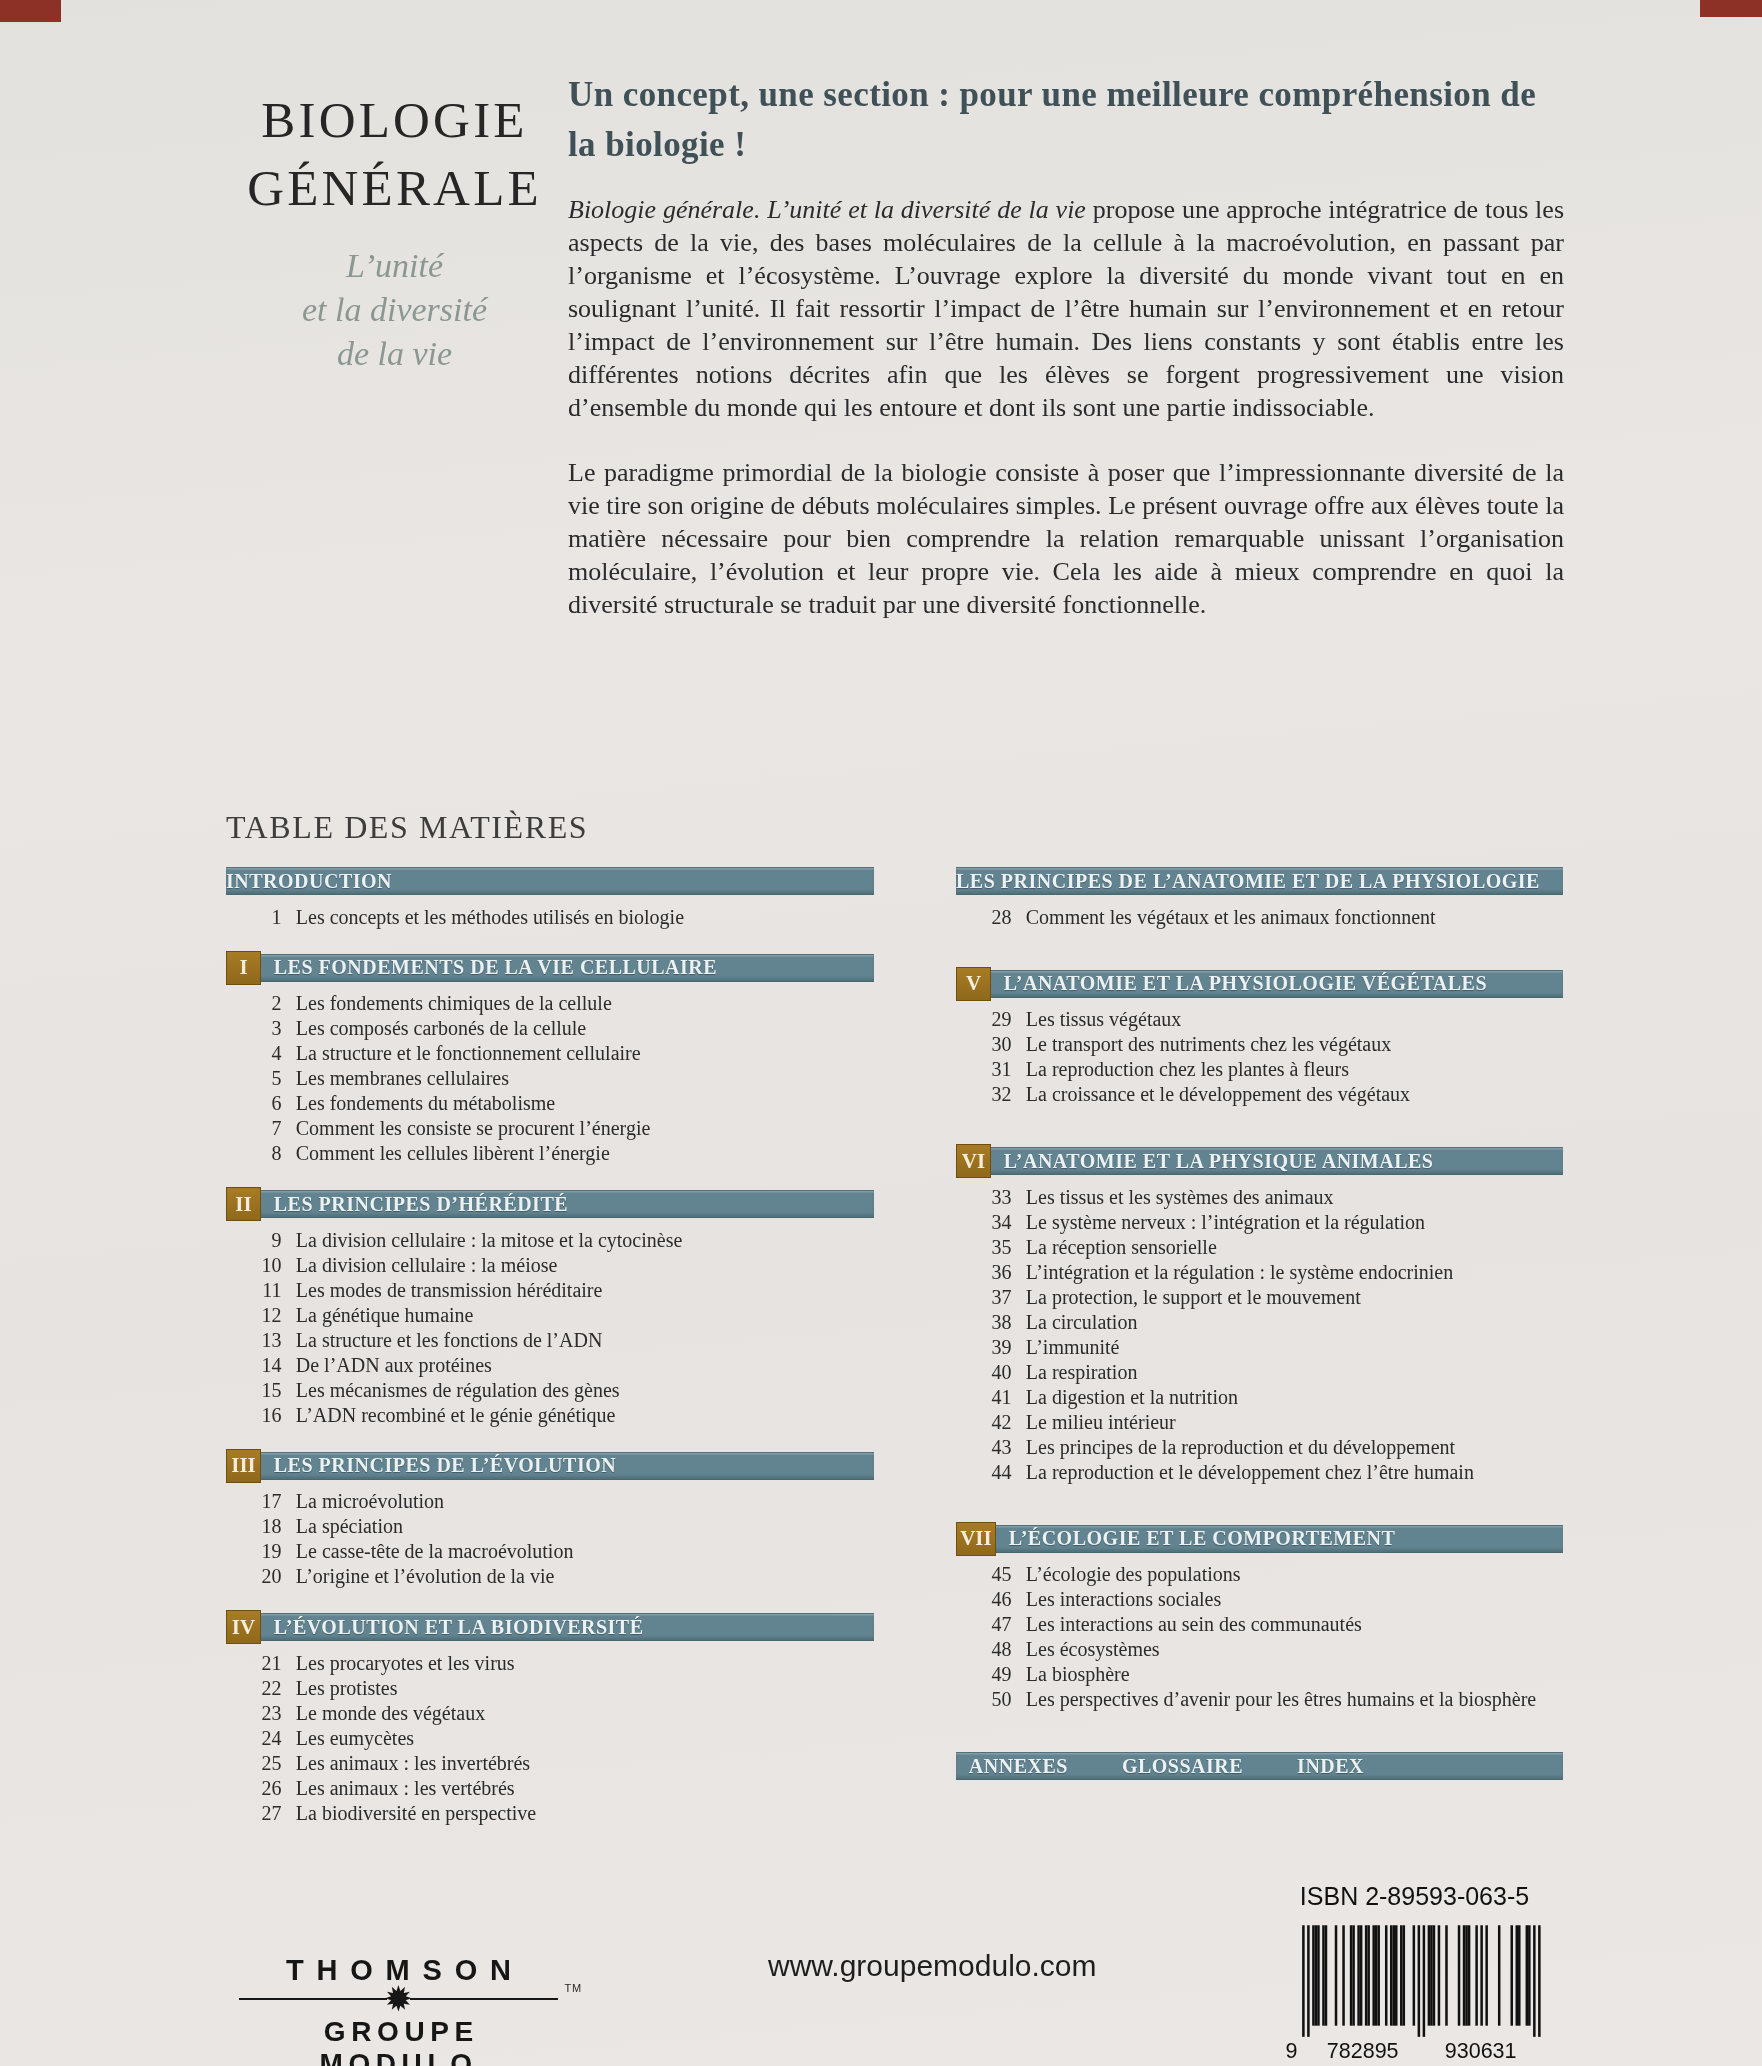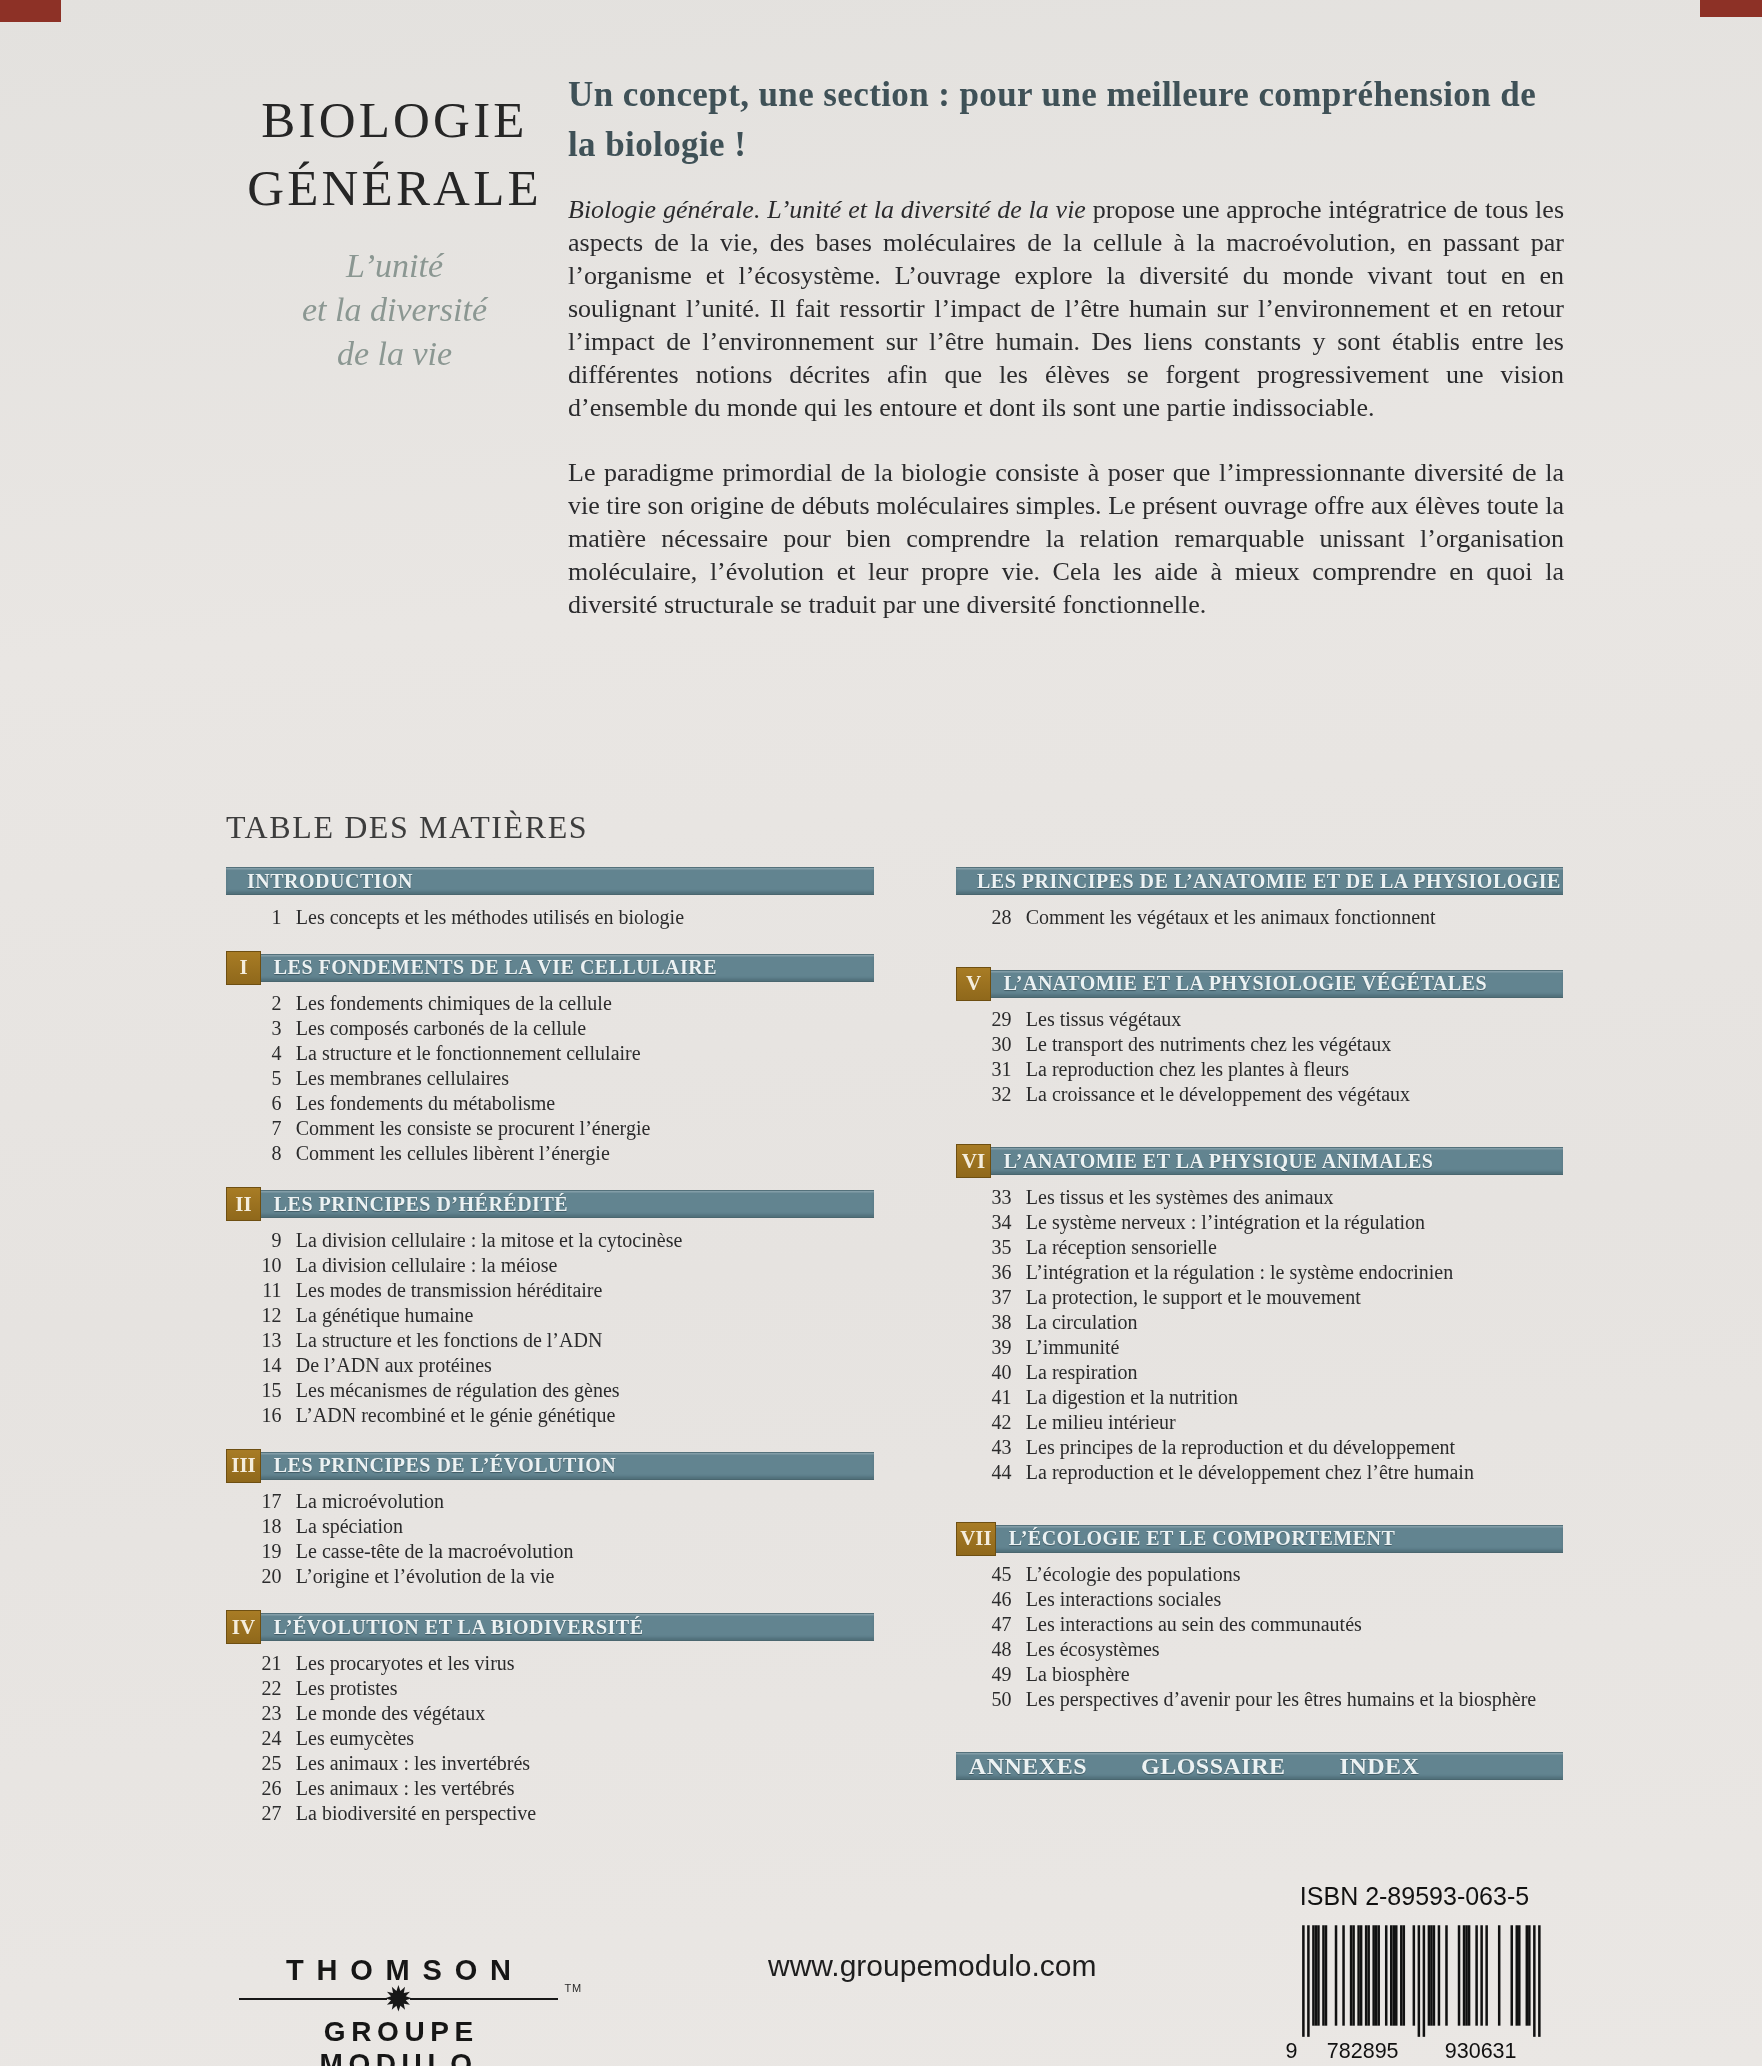--- a/index.html
+++ b/index.html
@@ -29,29 +29,29 @@
   .toc-heading{font-size:32px;letter-spacing:1.6px;color:#3d3d3d;font-weight:400;}
   .toc-grid{display:grid;grid-template-columns:648px 607px;column-gap:82px;margin-top:21px;align-items:start;}
   .toc-section{margin-bottom:24px;}
   .toc-col:nth-child(2) .toc-section{margin-bottom:40px;}
   .bar{
     background:var(--bar,#628490);height:26px;display:flex;align-items:center;
     box-shadow:inset 0 1.6px 0.8px rgba(255,255,255,.22), inset 0 -2.4px 2.4px rgba(20,40,46,.22);
     border-top:0.8px solid rgba(70,95,102,.5);border-bottom:0.8px solid rgba(55,78,85,.55);
     color:#ecf2f3;font-weight:700;white-space:nowrap;
   }
-  .bar-title{font-size:20px;letter-spacing:0.5px;padding-left:21px;text-shadow:0 0.8px 0.8px rgba(25,42,48,.45);}
+  .bar-title{font-size:20px;letter-spacing:0.5px;padding-left:0;text-shadow:0 0.8px 0.8px rgba(25,42,48,.45);}
   .numeral + .bar-title{padding-left:3.2px;}
   .numeral{
     flex:0 0 auto;min-width:35px;height:34px;margin:-4.8px 9.6px -4.8px 0;padding:0 3.2px;
     background:linear-gradient(#a87c25,#8f681b);border:0.8px solid #6e4f12;
     display:flex;align-items:center;justify-content:center;
     font-size:21px;font-weight:700;color:#f4eddd;box-sizing:border-box;
   }
-  .bar-label{font-size:24px;letter-spacing:0.5px;text-shadow:0 0.8px 0.8px rgba(25,42,48,.45);}
+  .bar-label{font-size:20px;letter-spacing:0.5px;text-shadow:0 0.8px 0.8px rgba(25,42,48,.45);}
   .bar-label:first-child{margin-left:12.8px;}
   .bar-label + .bar-label{margin-left:54px;}
   .toc-items{margin-top:9.6px;}
   .toc-item{display:flex;font-size:20px;line-height:25px;color:#2b2b2c;white-space:nowrap;padding-left:14.4px;}
   .toc-item .num{flex:0 0 41px;text-align:right;margin-right:14.4px;}
 
   
   .logo{position:absolute;left:239px;top:1954px;width:319px;text-align:center;color:#161616;font-family:"Liberation Sans",sans-serif;}
   .logo-top{font-size:29px;font-weight:700;letter-spacing:12.8px;text-indent:12.8px;}
   .logo-starline{display:flex;align-items:center;margin:0 0 4.8px;position:relative;}

